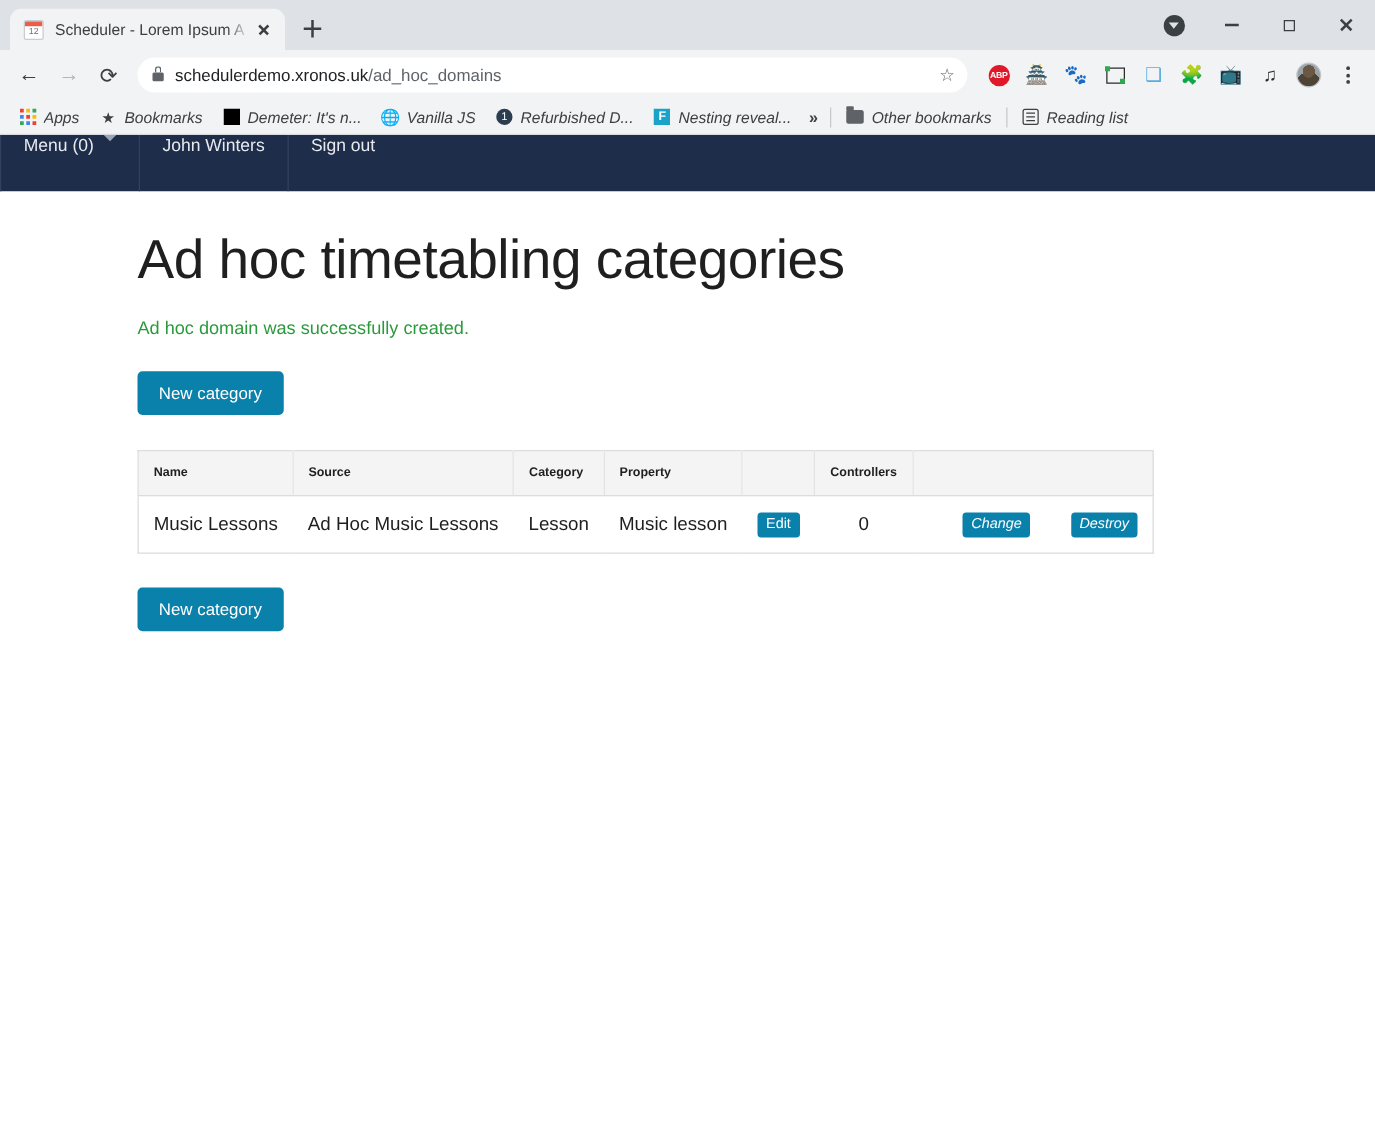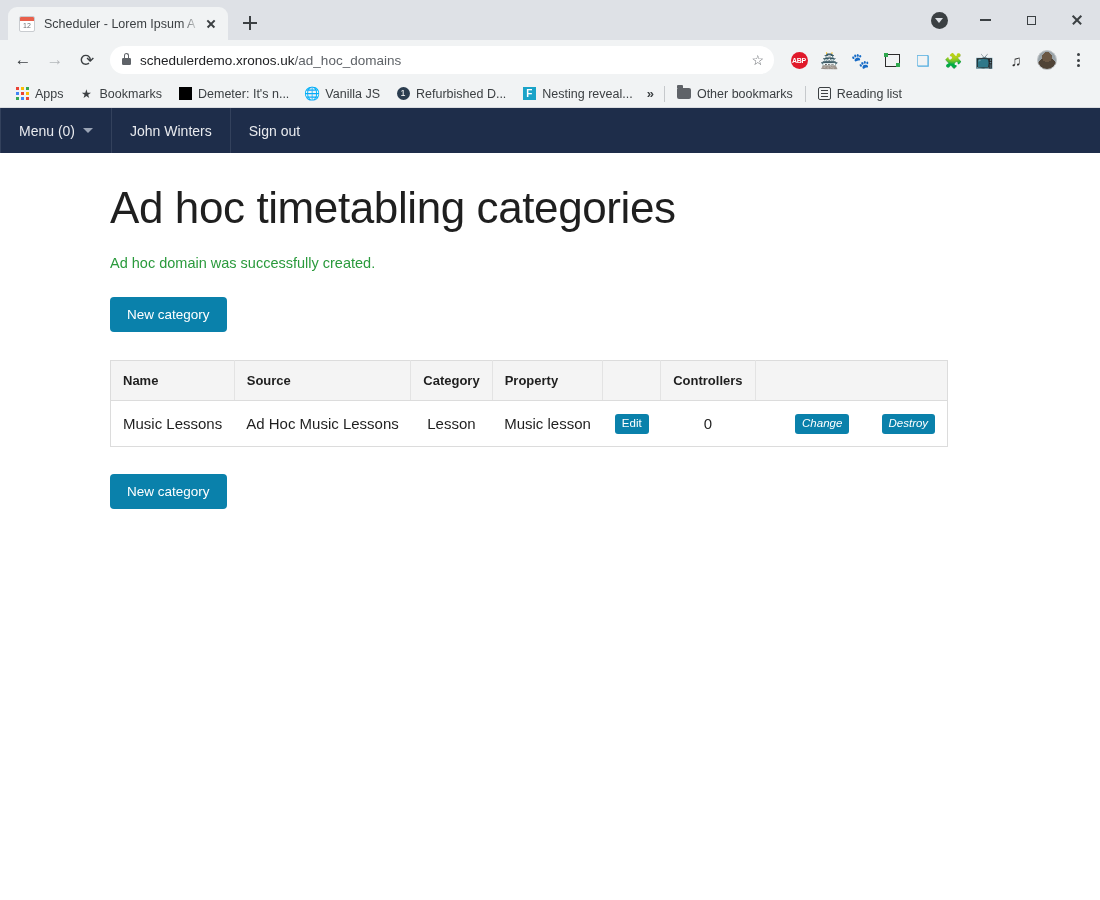--- a/index.html
+++ b/index.html
@@ -300,21 +300,21 @@
   }
   .bm {
     display: flex;
     align-items: center;
     padding: 0 8px;
     height: 22px;
     white-space: nowrap;
     max-width: 130px;
     overflow: hidden;
   }
-  .bm-label { overflow: hidden; text-overflow: ellipsis; }
+  .bm-label { overflow: hidden; text-overflow: ellipsis; font-style: italic; }
   .apps-grid {
     width: 13px; height: 13px;
     display: grid;
     grid-template-columns: repeat(3, 3px);
     grid-template-rows: repeat(3, 3px);
     gap: 2px;
     margin-right: 6px;
     flex: 0 0 13px;
   }
   .apps-grid i { width: 3px; height: 3px; display: block; }
@@ -400,21 +400,20 @@
     display: flex;
     align-items: center;
     padding-left: 20px;
     font-size: 17px;
     color: #ffffff;
     flex: 1 1 auto;
   }
   .nav-right { display: flex; align-items: stretch; }
   .nav-item {
     display: flex;
-    align-items: center;
     padding: 0 18px;
     font-size: 14px;
     color: #e8eaee;
     border-left: 1px solid #33415c;
     white-space: nowrap;
   }
   .caret {
     display: inline-block;
     margin-left: 8px;
     width: 0; height: 0;
@@ -452,21 +451,21 @@
   table.grid {
     border-collapse: collapse;
     margin-top: 28px;
     width: 806px;
     border: 1px solid #dcdcdc;
     background: #fff;
   }
   table.grid thead th {
     background: #f4f4f4;
     text-align: left;
-    font-size: 13px;
+    font-size: 10px;
     font-weight: bold;
     color: #1f1f1f;
     padding: 12px 12px;
     border-right: 1px solid #e3e3e3;
     border-bottom: 1px solid #dcdcdc;
     white-space: nowrap;
   }
   table.grid thead th:last-child { border-right: none; }
   table.grid tbody td {
     font-size: 15px;

